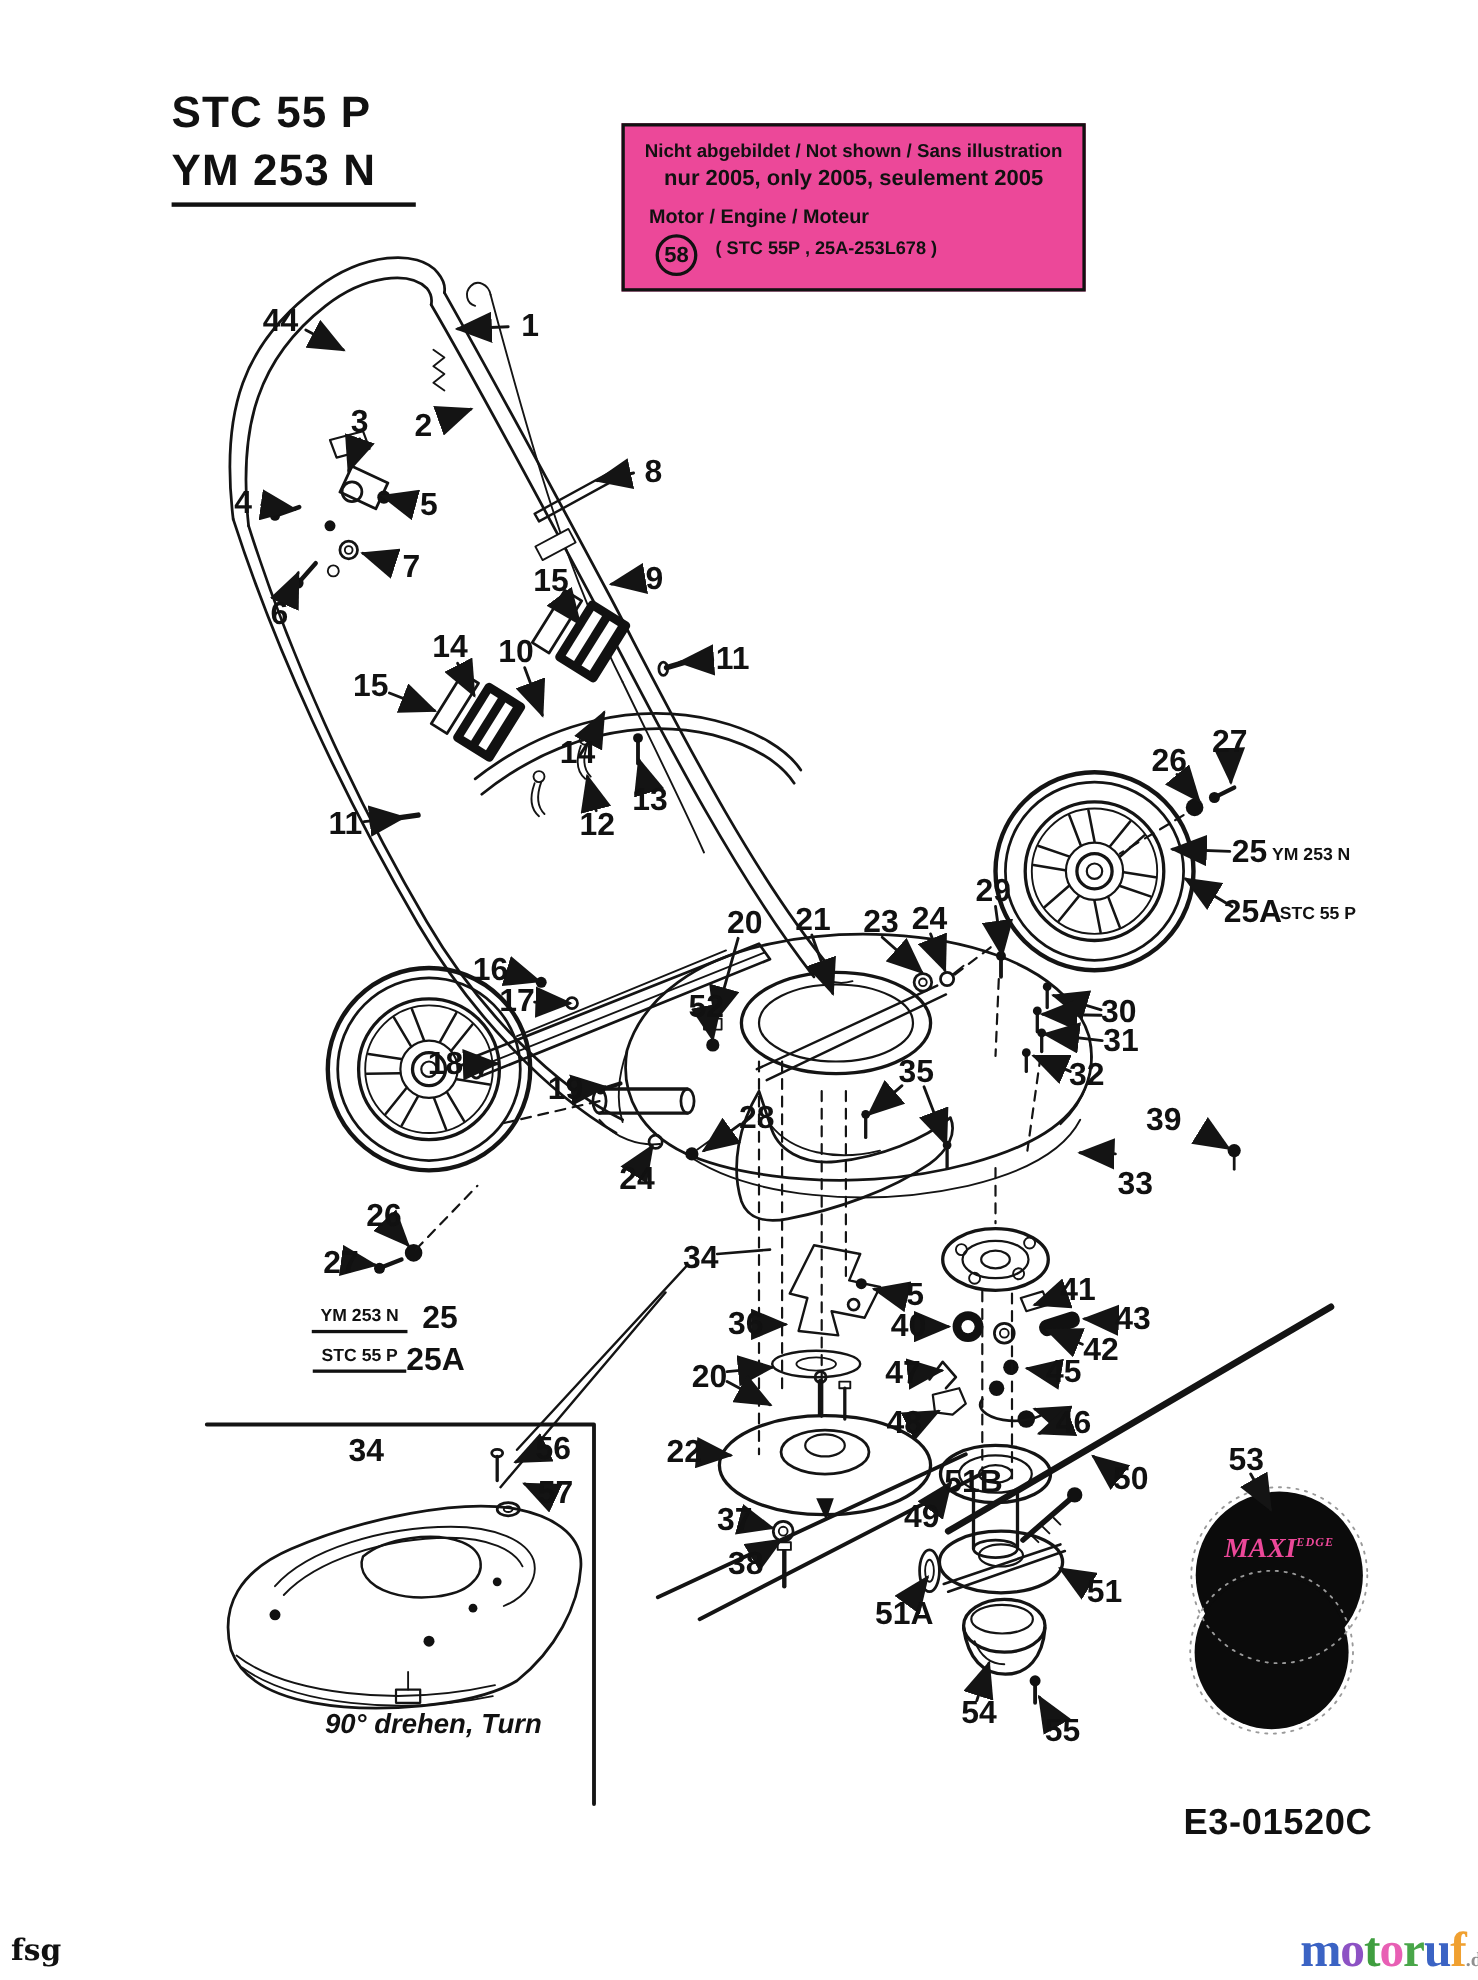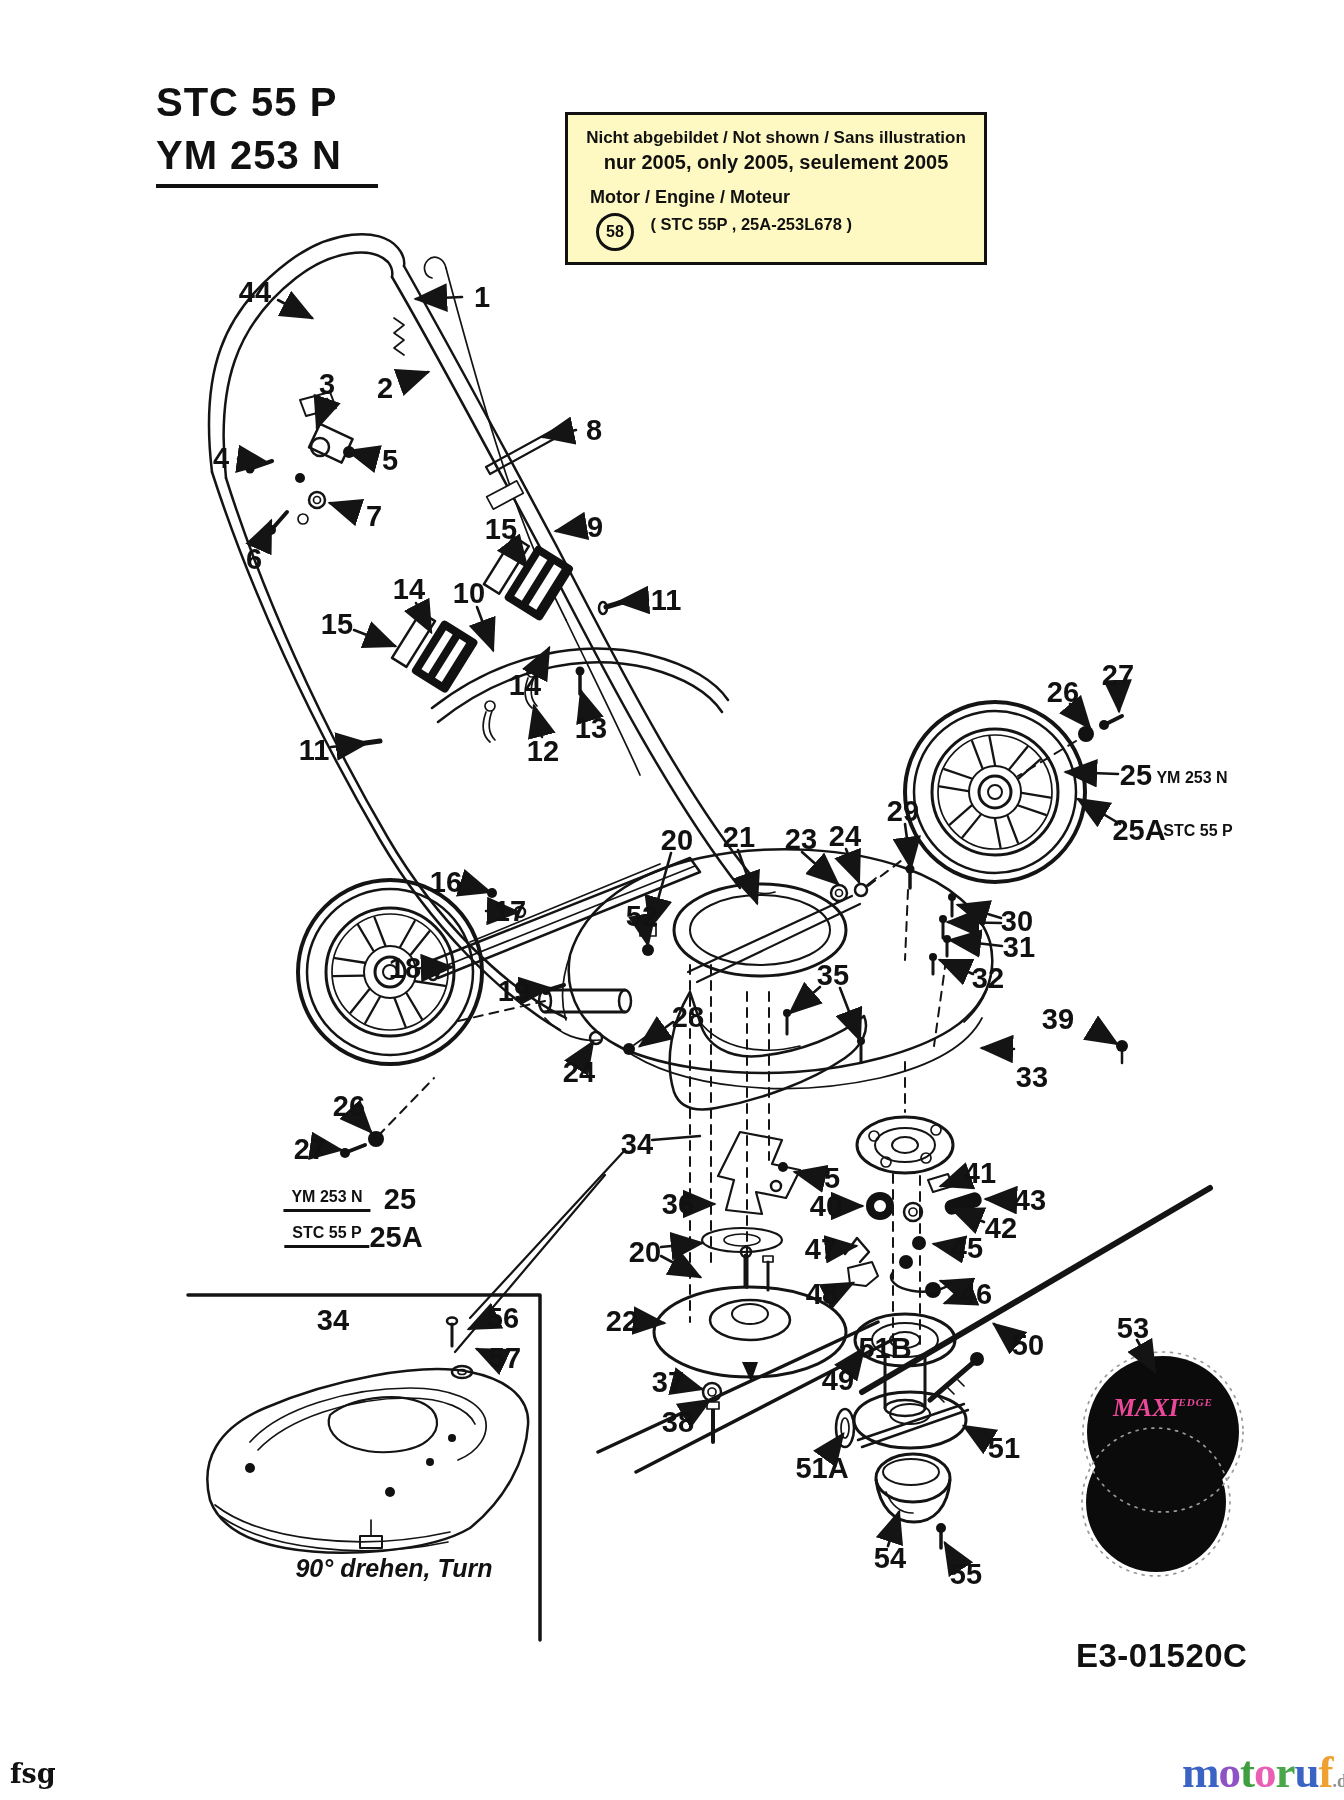--- a/index.html
+++ b/index.html
@@ -10,27 +10,27 @@
   svg.art{stroke:#141414;fill:none;stroke-width:2.5;stroke-linecap:round;stroke-linejoin:round;}
   .ld{marker-end:url(#ah);stroke-width:2.6;}
   .dsh{stroke-dasharray:9 7;stroke-width:2;}
   .thin{stroke-width:1.7;}
   .blk{fill:#111;stroke:none;}
   .wht{fill:#fff;}
   
   .title1{position:absolute;left:156px;top:80px;font-weight:bold;font-size:40px;letter-spacing:1px;}
   .title2{position:absolute;left:156px;top:133px;font-weight:bold;font-size:40px;letter-spacing:1px;
           border-bottom:4px solid #111;padding:0 36px 6px 0;}
-  .infobox{position:absolute;left:565px;top:112px;width:416px;height:147px;border:3px solid #111;background:#fef9c3;}
+  .infobox{position:absolute;left:565px;top:112px;width:416px;height:147px;border:3px solid #111;background:#ec4899;}
   .ib-l1{text-align:center;margin-top:13px;font-size:17px;font-weight:bold;}
   .ib-l2{text-align:center;font-size:20px;font-weight:bold;margin-top:3px;}
   .ib-l3{margin:13px 0 0 22px;font-size:18px;font-weight:bold;}
   .ib-row{margin:5px 0 0 28px;}
   .ib-circle{display:inline-block;width:32px;height:32px;border:3px solid #111;border-radius:50%;
-             text-align:center;line-height:32px;font-weight:bold;font-size:16px;}
+             text-align:center;line-height:32px;font-weight:bold;font-size:20px;}
   .ib-ref{font-weight:bold;font-size:16.5px;margin-left:12px;position:relative;top:-7px;}
   .lbl{position:absolute;transform:translate(-50%,-50%);font-weight:bold;font-size:29px;white-space:nowrap;}
   .lbl.small{font-size:16px;}
   .lbl.u{border-bottom:3px solid #111;padding:0 8px 3px 8px;}
   .caption{position:absolute;left:394px;top:1568px;transform:translate(-50%,-50%);
            font-style:italic;font-weight:bold;font-size:25px;white-space:nowrap;}
   .doccode{position:absolute;left:1076px;top:1637px;font-weight:bold;font-size:33px;letter-spacing:0.5px;}
   .fsg{position:absolute;left:10px;top:1758px;font-family:"DejaVu Serif",serif;font-weight:bold;font-size:27px;}
   .motoruf{position:absolute;left:1182px;top:1746px;font-family:"Liberation Serif",serif;
            font-weight:bold;font-size:45px;letter-spacing:-1px;white-space:nowrap;}
@@ -443,21 +443,21 @@
       <div class="lbl" style="left: 1136px; top: 775px;">25</div>
       <div class="lbl small" style="left: 1192px; top: 778px;">YM 253 N</div>
       <div class="lbl" style="left: 903px; top: 811px;">29</div>
       <div class="lbl" style="left: 1139px; top: 830px;">25A</div>
       <div class="lbl small" style="left: 1198px; top: 831px;">STC 55 P</div>
       <div class="lbl" style="left: 677px; top: 840px;">20</div>
       <div class="lbl" style="left: 739px; top: 837px;">21</div>
       <div class="lbl" style="left: 801px; top: 839px;">23</div>
       <div class="lbl" style="left: 845px; top: 836px;">24</div>
       <div class="lbl" style="left: 446px; top: 882px;">16</div>
-      <div class="lbl" style="left: 470px; top: 911px; margin-left: 40px;">17</div>
+      <div class="lbl" style="left: 470px; top: 911px;">17</div>
       <div class="lbl" style="left: 642px; top: 916px;">52</div>
       <div class="lbl" style="left: 1017px; top: 921px;">30</div>
       <div class="lbl" style="left: 1019px; top: 947px;">31</div>
       <div class="lbl" style="left: 405px; top: 968px;">18</div>
       <div class="lbl" style="left: 988px; top: 978px;">32</div>
       <div class="lbl" style="left: 833px; top: 975px;">35</div>
       <div class="lbl" style="left: 514px; top: 991px;">19</div>
       <div class="lbl" style="left: 688px; top: 1017px;">28</div>
       <div class="lbl" style="left: 1032px; top: 1049px; margin-top: 28px;">33</div>
       <div class="lbl" style="left: 579px; top: 1072px;">24</div>

